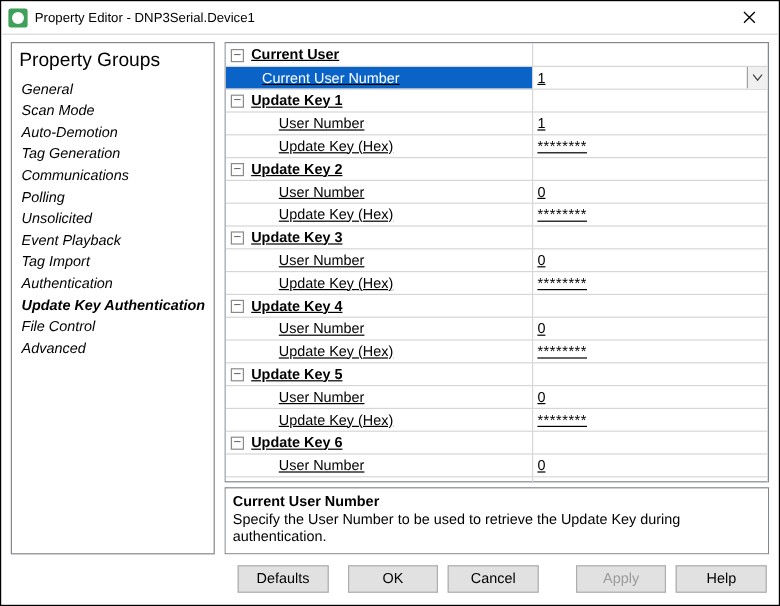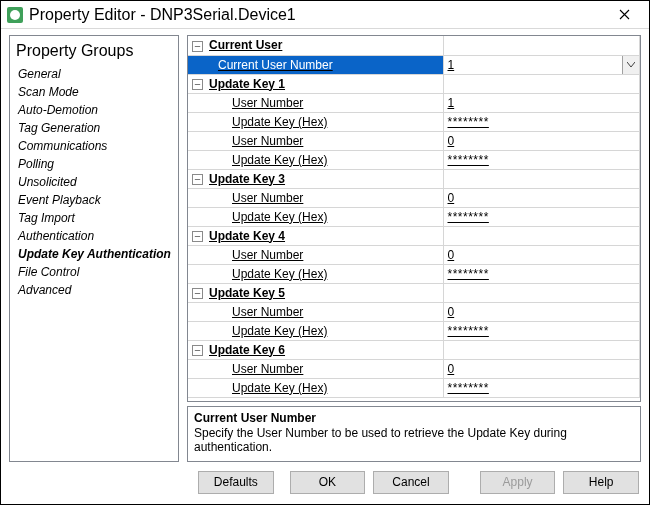--- a/index.html
+++ b/index.html
@@ -1,21 +1,21 @@
 <!DOCTYPE html>
 <html><head>
 <meta charset="utf-8">
 <style>
   * { box-sizing: border-box; }
   html, body { margin: 0; padding: 0; font-family: "Segoe UI", Tahoma, sans-serif; font-size: 12px; color: #000; }
   .window { width: 650px; height: 505px; border: 1px solid #000; background: #fff; display: flex; flex-direction: column; }
   .titlebar { height: 28px; display: flex; align-items: center; padding: 0 6px; border-bottom: 1px solid #d9d9d9; }
   .titlebar .icon { width: 16px; height: 16px; background: #3fa05a; border-radius: 2px; margin-right: 6px; position: relative; }
   .titlebar .icon::after { content: ""; position: absolute; top: 3px; left: 3px; right: 3px; bottom: 3px; background: #fff; border-radius: 50%; }
-  .titlebar .title { flex: 1; font-size: 16px; }
+  .titlebar .title { flex: 1; font-size: 11px; }
   .titlebar .close { width: 38px; height: 100%; display: flex; align-items: center; justify-content: center; }
   .titlebar .close svg { width: 11px; height: 11px; }
   .body { flex: 1; display: flex; padding: 6px 8px 2px 8px; gap: 8px; overflow: hidden; }
   .sidebar { width: 170px; border: 1px solid #828790; padding: 4px 6px; overflow: auto; }
   .sidebar .header { font-size: 16px; margin-bottom: 4px; padding: 2px 0; }
   .sidebar .item { padding: 1px 0 2px 2px; line-height: 1.25; cursor: default; font-style: italic; }
   .sidebar .item.selected { font-weight: bold; }
   .main { flex: 1; display: flex; flex-direction: column; gap: 4px; overflow: hidden; }
   .grid-wrap { flex: 1; border: 1px solid #828790; display: flex; overflow: hidden; text-decoration: underline; }
   .grid-scroll { flex: 1; overflow-y: scroll; }
@@ -108,20 +108,24 @@
               </tr>
               <tr>
                 <td class="col-label indent2">User Number</td>
                 <td class="col-value">1</td>
               </tr>
               <tr>
                 <td class="col-label indent2">Update Key (Hex)</td>
                 <td class="col-value"><span class="mask-dots">********</span></td>
               </tr>
 
+              <tr class="group">
+                <td class="col-label"><span class="expander">−</span><span>Update Key 2</span></td>
+                <td class="col-value"></td>
+              </tr>
               <tr>
                 <td class="col-label indent2">User Number</td>
                 <td class="col-value">0</td>
               </tr>
               <tr>
                 <td class="col-label indent2">Update Key (Hex)</td>
                 <td class="col-value"><span class="mask-dots">********</span></td>
               </tr>
 
               <tr class="group">

